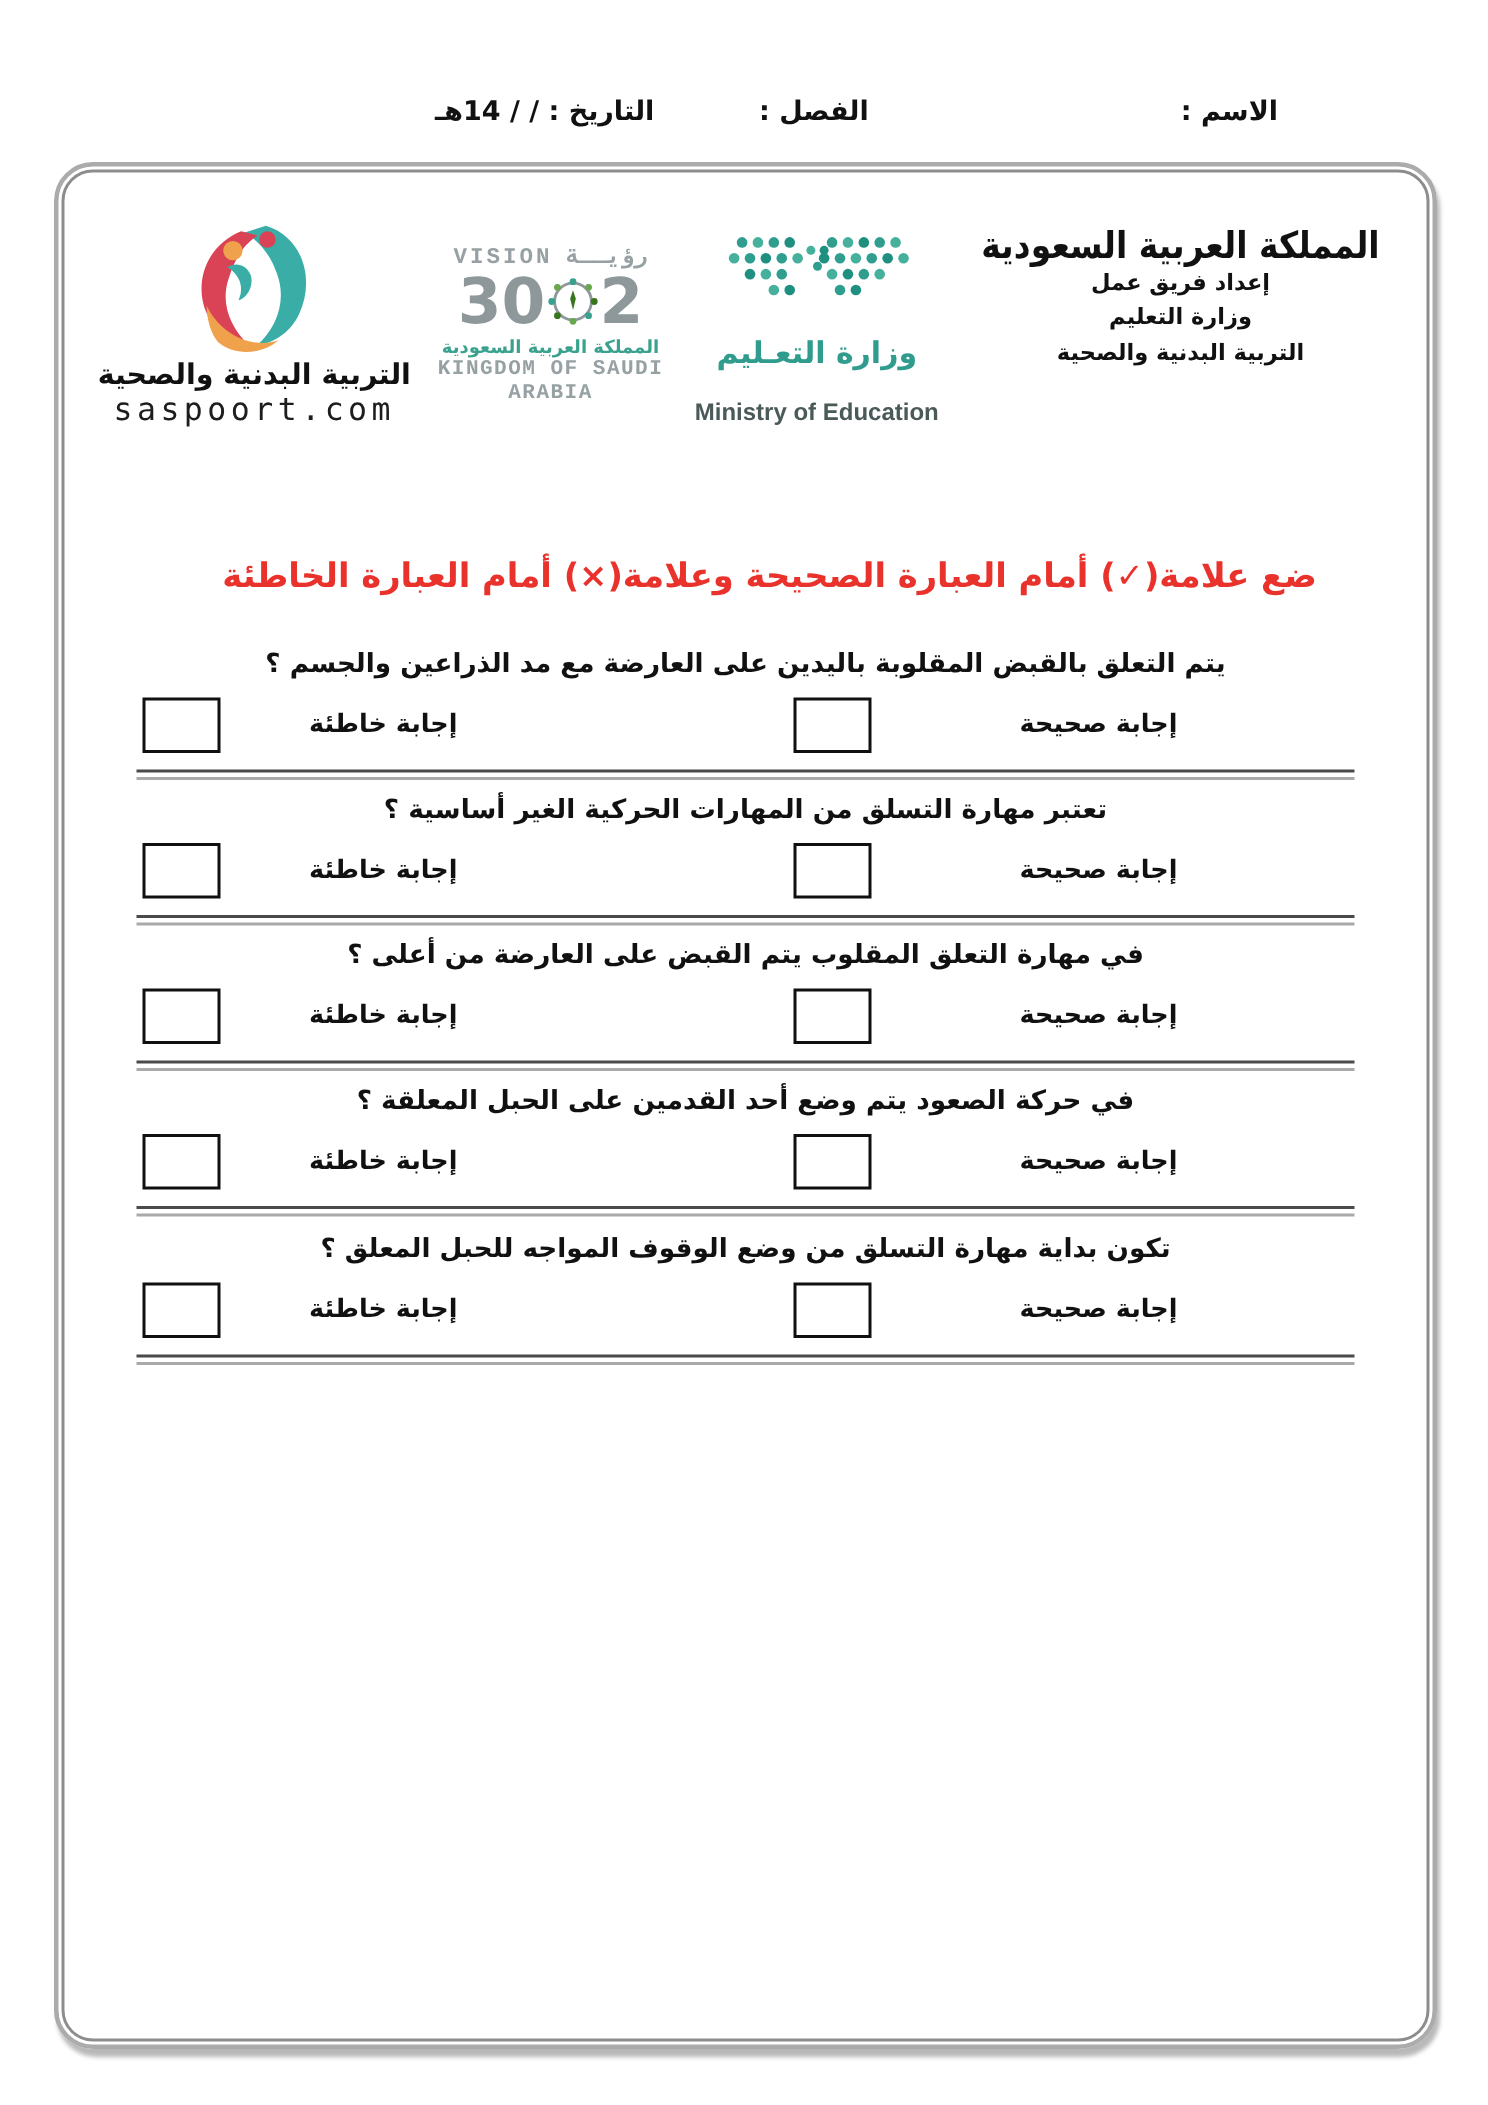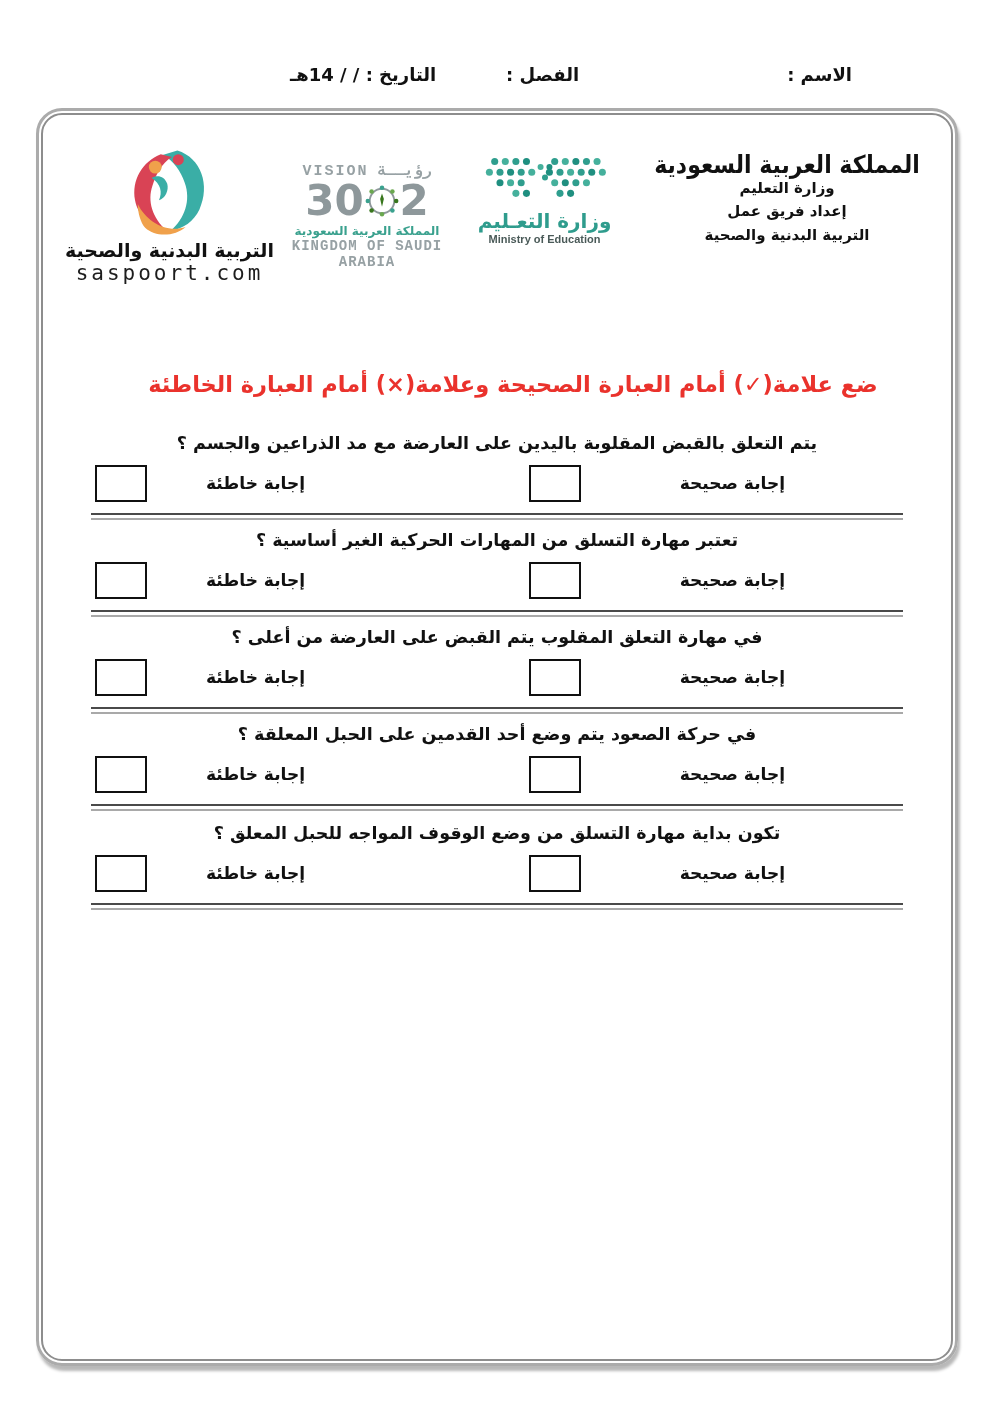--- a/index.html
+++ b/index.html
@@ -14,22 +14,22 @@
   
   .frame{position:absolute;top:108px;left:36px;width:916px;height:1252px;border:3px solid #ababab;border-radius:26px;box-shadow:2px 5px 3px rgba(0,0,0,.28);}
   .frame-inner{position:absolute;inset:2px;border:2px solid #8d8d8d;border-radius:21px;background:#fff;}
 
   
   .logos{position:absolute;top:30px;right:14px;left:14px;height:145px;display:flex;direction:rtl;justify-content:space-between;align-items:flex-start;}
   .emblem-block{width:300px;text-align:center;padding-top:6px;}
   .emblem-callig{font-size:22px;font-weight:bold;font-family:"DejaVu Serif","DejaVu Sans",serif;transform:scaleY(1.12);letter-spacing:-1px;}
   .emblem-line{font-size:15px;font-weight:bold;line-height:1.55;}
   .moe-logo{width:185px;text-align:center;padding-top:10px;}
-  .moe-ar{color:#2f9c8d;font-weight:bold;font-size:20px;margin-top:2px;}
-  .moe-en{color:#4a5a58;font-weight:bold;font-size:11px;font-family:"Liberation Sans","DejaVu Sans",sans-serif;}
+  .moe-ar{color:#2f9c8d;font-weight:bold;font-size:20px;margin-top:16px;}
+  .moe-en{color:#4a5a58;font-weight:bold;font-size:16px;font-family:"Liberation Sans","DejaVu Sans",sans-serif;margin-top:20px;}
   .vision{width:170px;text-align:center;padding-top:16px;color:#97a1a4;}
   .vision-top{font-size:15px;letter-spacing:2px;font-weight:bold;direction:rtl;font-family:Liberation Mono, monospace;}
   .vision-year{font-size:42px;font-weight:bold;color:#8e989b;line-height:1;display:flex;align-items:center;justify-content:center;gap:1px;}
   .vision-country-ar{color:#3aa18e;font-weight:bold;font-size:12px;margin-top:2px;}
   .vision-country-en{color:#97a1a4;font-size:14px;letter-spacing:1px;font-weight:bold;font-family:Liberation Mono, monospace;}
   .saspoort{width:225px;text-align:center;}
   .sas-title{font-weight:bold;font-size:19px;margin-top:2px;}
   .sas-site{font-size:21px;letter-spacing:3px;color:#1d1d1d;font-family:"DejaVu Sans Mono","Liberation Mono",monospace;}
 
   
@@ -61,22 +61,22 @@
   <span class="h-date">التاريخ :  /    /  14هـ</span>
 </div>
 
 <div class="frame">
   <div class="frame-inner">
 
     <div class="logos">
 
       <div class="emblem-block">
         <div class="emblem-callig">المملكة العربية السعودية</div>
+        <div class="emblem-line">إعداد فريق عمل</div>
         <div class="emblem-line">وزارة التعليم</div>
-        <div class="emblem-line">إعداد فريق عمل</div>
         <div class="emblem-line">التربية البدنية والصحية</div>
       </div>
 
       <div class="moe-logo">
         <span>
           <svg width="150" height="52" viewBox="0 0 170 58">
             <g fill="#2f9e8e">
               <circle cx="28" cy="7" r="4"></circle>
                 <circle cx="40" cy="7" r="4" fill="#45b09c"></circle>
                 <circle cx="52" cy="7" r="4"></circle>

